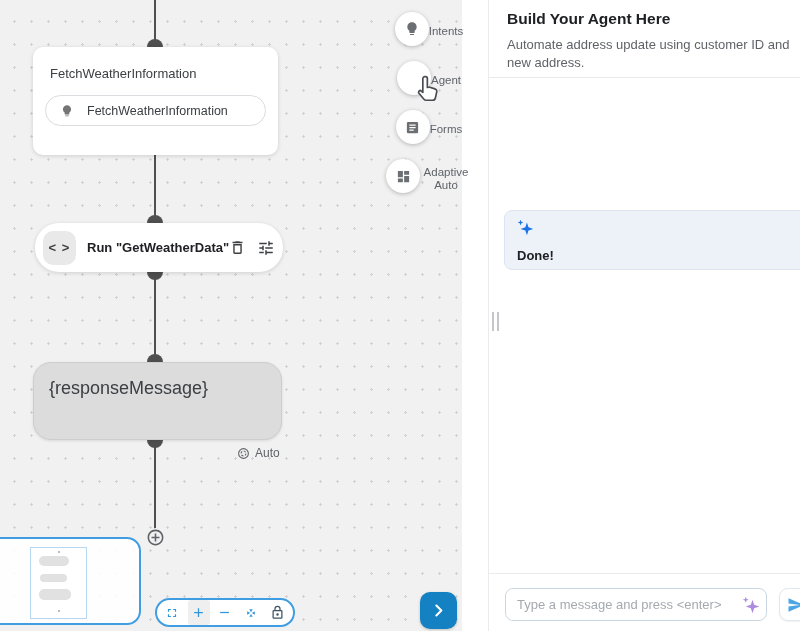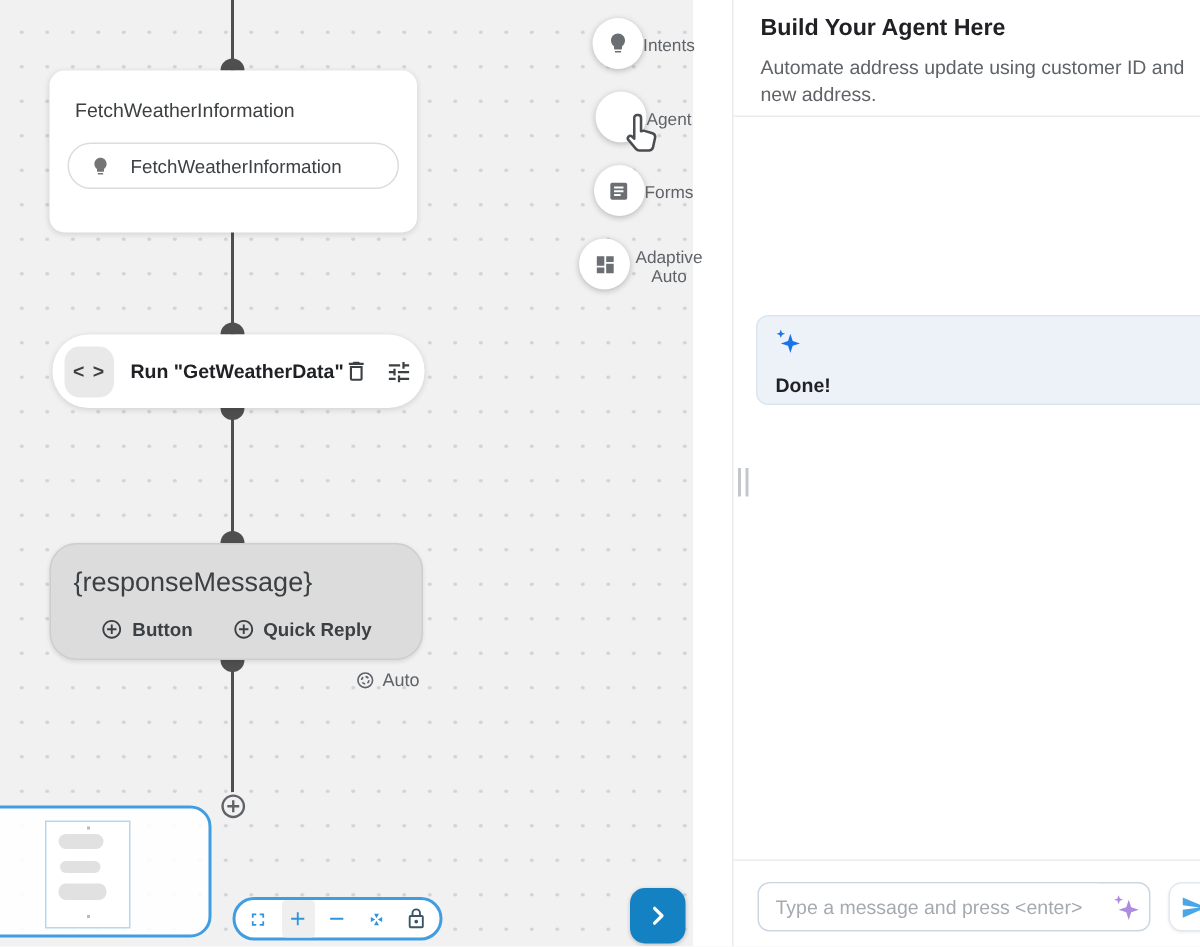--- a/index.html
+++ b/index.html
@@ -147,38 +147,20 @@
       </span>
       <span class="icn">
         <svg width="18" height="18" viewBox="0 0 24 24" fill="#3c4043">
             <path d="M3 17v2h6v-2H3zM3 5v2h10V5H3zm10 16v-2h8v-2h-8v-2h-2v6h2zM7 9v2H3v2h4v2h2V9H7zm14 4v-2H11v2h10zm-6-4h2V7h4V5h-4V3h-2v6z"></path>
           </svg>
       </span>
     </div>
 
     <div class="node" id="node-response">
       <div class="var">{responseMessage}</div>
-      <div class="row">
-        <span class="add-item">
-          <span style="display:flex;">
-            <svg width="15" height="15" viewBox="0 0 24 24" fill="#3c4043">
-                <path d="M12 2C6.48 2 2 6.48 2 12s4.48 10 10 10 10-4.48 10-10S17.52 2 12 2zm0 18c-4.41 0-8-3.59-8-8s3.59-8 8-8 8 3.59 8 8-3.59 8-8 8zm1-13h-2v4H7v2h4v4h2v-4h4v-2h-4V7z"></path>
-              </svg>
-          </span>
-          <span>Button</span>
-        </span>
-        <span class="add-item">
-          <span style="display:flex;">
-            <svg width="15" height="15" viewBox="0 0 24 24" fill="#3c4043">
-                <path d="M12 2C6.48 2 2 6.48 2 12s4.48 10 10 10 10-4.48 10-10S17.52 2 12 2zm0 18c-4.41 0-8-3.59-8-8s3.59-8 8-8 8 3.59 8 8-3.59 8-8 8zm1-13h-2v4H7v2h4v4h2v-4h4v-2h-4V7z"></path>
-              </svg>
-          </span>
-          <span>Quick Reply</span>
-        </span>
-      </div>
     </div>
 
     <div id="auto-flag">
       <span style="display:flex;">
         <svg width="13" height="13" viewBox="0 0 24 24" fill="none" stroke="#5f6368" stroke-width="2">
           <circle cx="12" cy="12" r="9"></circle>
           <circle cx="12" cy="12" r="4.5" stroke-dasharray="4 3"></circle>
         </svg>
       </span>
       <span>Auto</span>

